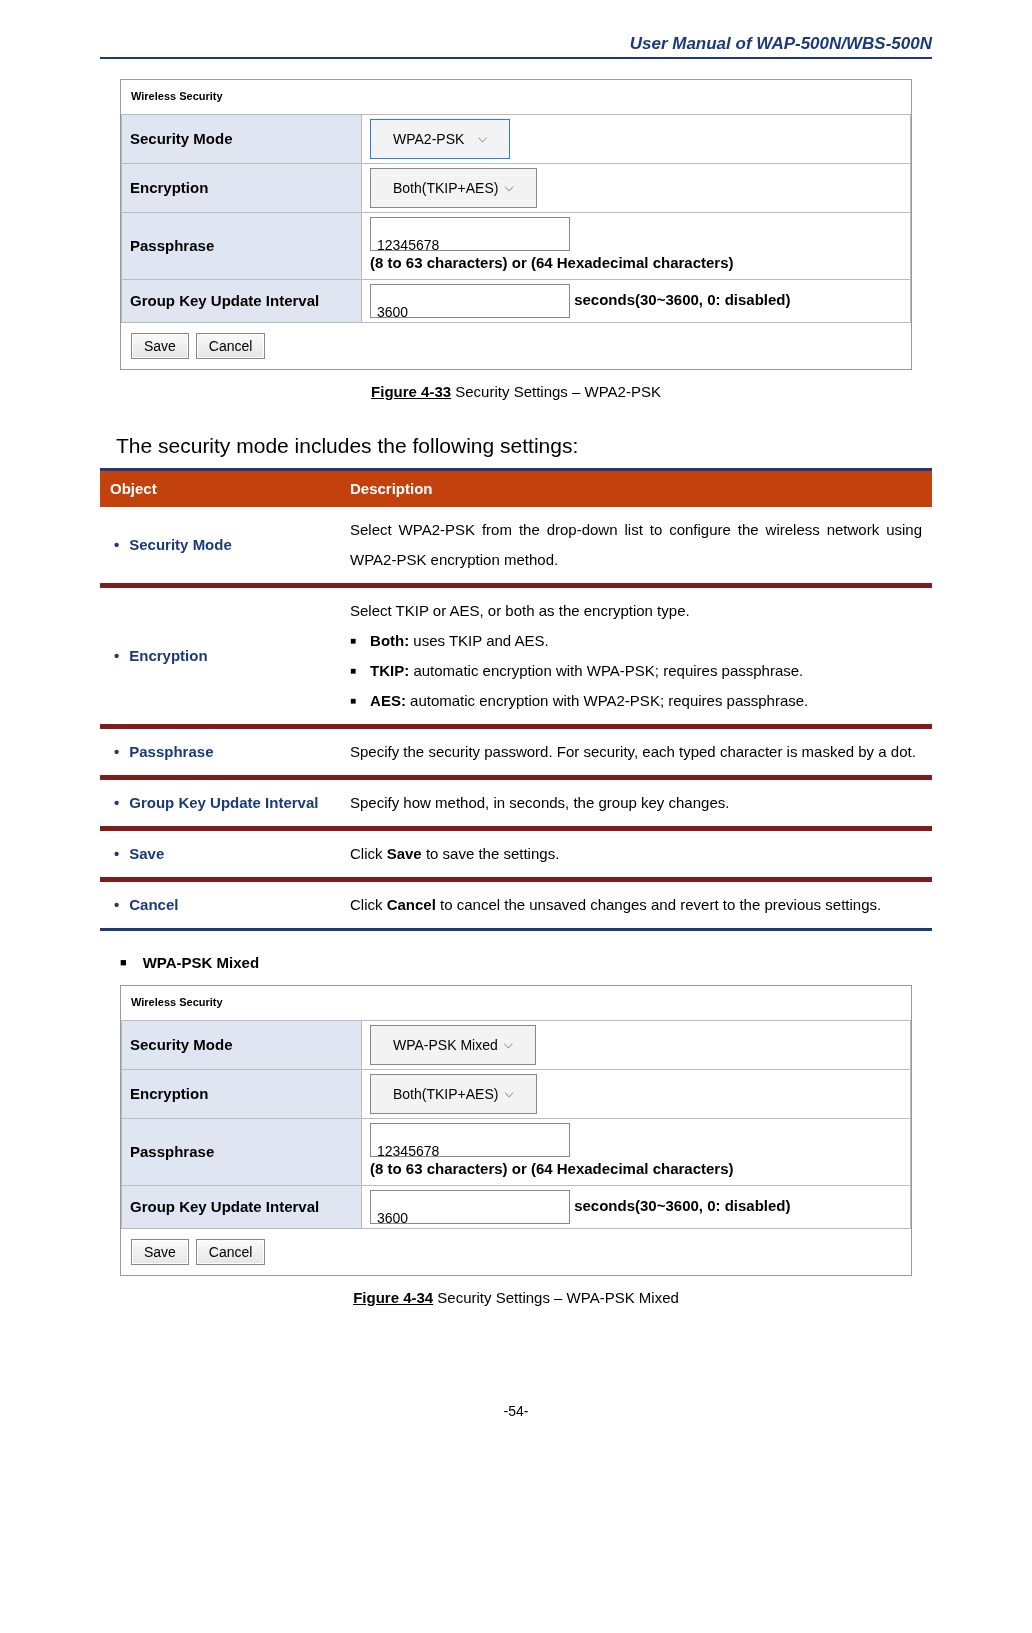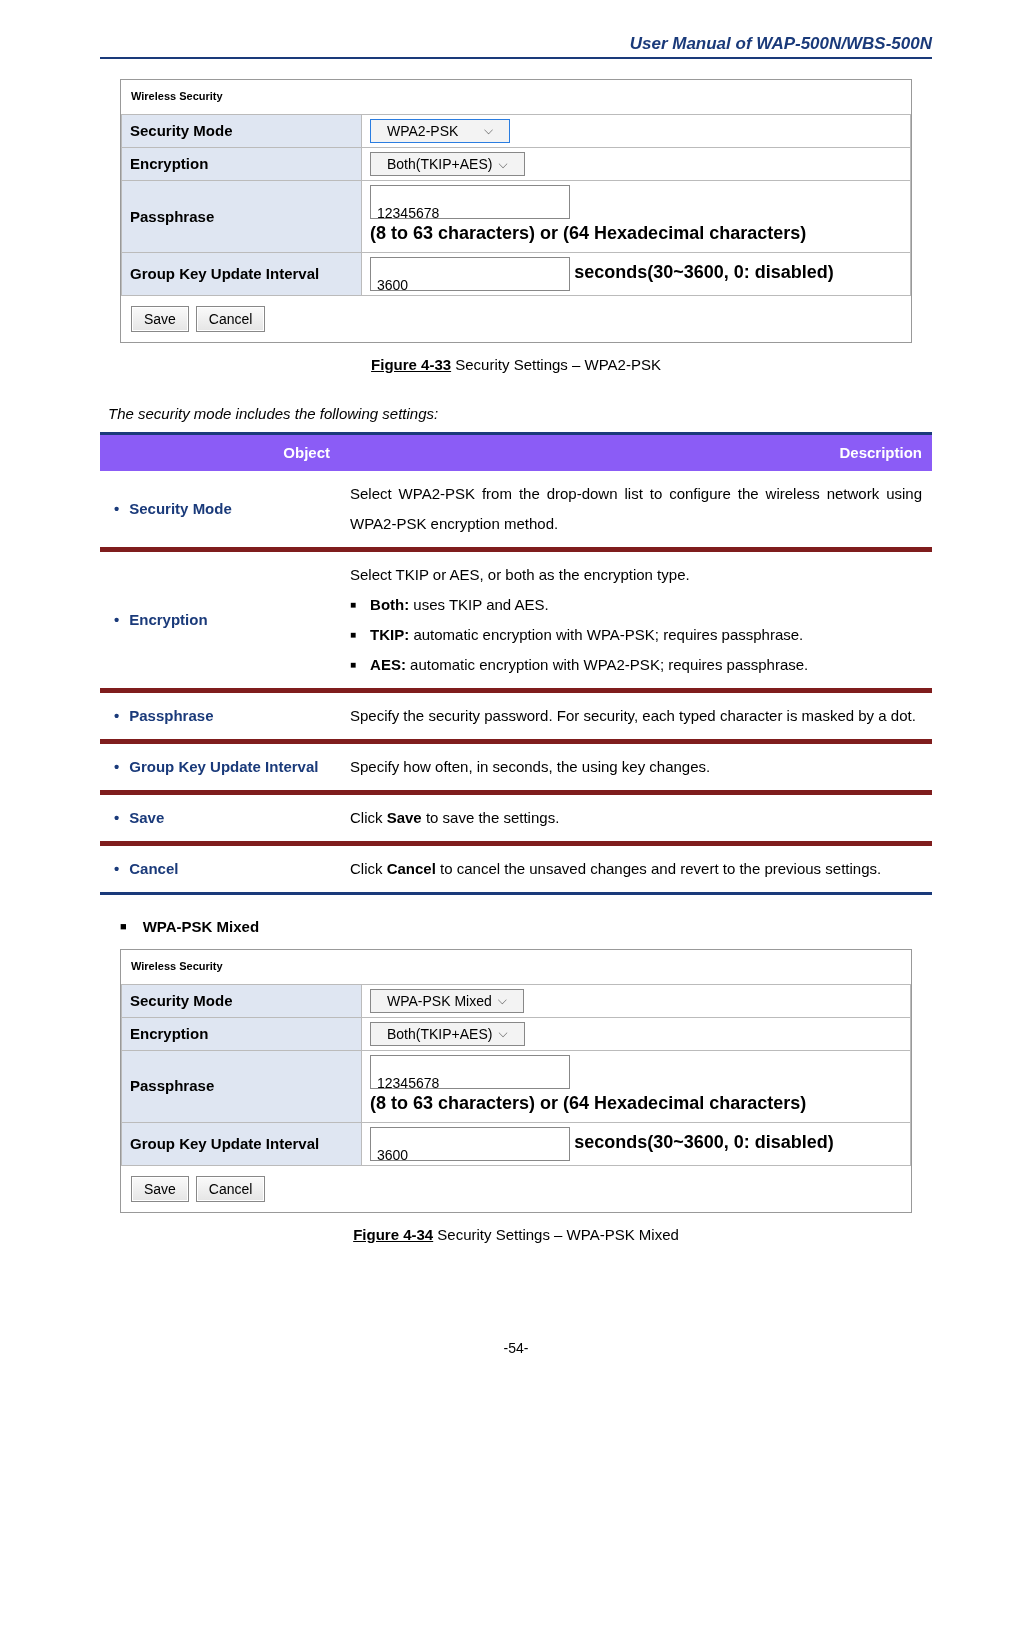--- a/index.html
+++ b/index.html
@@ -52,24 +52,24 @@
       color: #000;
     }
     .settings-table td.value-cell {
       background: #fff;
     }
     .dropdown {
       display: inline-flex;
       align-items: center;
       border: 1px solid #888;
       background: #f3f3f3;
-      padding: 2px 16px;
+      padding: 2px 22px;
       min-width: 140px;
       justify-content: space-between;
-      height: 24px;
+      height: 40px;
       font-size: 14px;
     }
     .dropdown.selected-highlight {
       border: 1px solid #2a7de1;
     }
     .dropdown .chev {
       color: #555;
       font-size: 12px;
       margin-left: 6px;
     }
@@ -77,56 +77,55 @@
       border: 1px solid #888;
       padding: 16px 6px;
       min-width: 200px;
       height: 24px;
       display: inline-block;
       font-size: 14px;
       vertical-align: middle;
     }
     .hint-bold {
       font-weight: bold;
-      font-size: 18px;
+      font-size: 15px;
     }
     .button-row {
       padding: 10px;
     }
     .btn {
       border: 1px solid #888;
       background: linear-gradient(#fafafa,#e5e5e5);
       padding: 4px 12px;
       font-size: 14px;
       margin-right: 3px;
       cursor: pointer;
       box-shadow: inset 0 0 0 1px #fff;
     }
     .figure-caption {
       text-align: center;
       margin: 8px 0 25px 0;
       font-size: 15px;
     }
     .figure-caption .fig-label { font-weight: bold; text-decoration: underline; }
     .intro-line {
-      margin: 10px 0 6px 8px;
-      font-size: 15px;
-      font-style: italic;
+      margin: 10px 0 6px 16px;
+      font-size: 21px;
     }
     .desc-table {
       width: 100%;
       border-collapse: collapse;
       border-top: 3px solid #1a3a7a;
       border-bottom: 3px solid #1a3a7a;
       font-size: 15px;
     }
     .desc-table th {
-      background: #8b5cf6;
+      background: #c2410c;
       color: #fff;
-      text-align: right;
+      text-align: left;
       padding: 6px 10px;
       font-weight: bold;
     }
     .desc-table th:first-child { width: 240px; }
     .desc-table td {
       border-bottom: 5px solid #7f1d1d;
       padding: 8px 10px;
       vertical-align: middle;
       line-height: 2.0;
       text-align: justify;
@@ -247,21 +246,21 @@
         <li><span class="b">AES:</span><span> automatic encryption with WPA2-PSK; requires passphrase.</span></li>
       </ul>
     </td>
   </tr>
   <tr>
     <td class="obj-cell"><span class="bullet-dot">Passphrase</span></td>
     <td>Specify the security password. For security, each typed character is masked by a dot.</td>
   </tr>
   <tr>
     <td class="obj-cell"><span class="bullet-dot">Group Key Update Interval</span></td>
-    <td>Specify how often, in seconds, the using key changes.</td>
+    <td>Specify how method, in seconds, the group key changes.</td>
   </tr>
   <tr>
     <td class="obj-cell"><span class="bullet-dot">Save</span></td>
     <td><span>Click </span><span class="b">Save</span><span> to save the settings.</span></td>
   </tr>
   <tr>
     <td class="obj-cell"><span class="bullet-dot">Cancel</span></td>
     <td><span>Click </span><span class="b">Cancel</span><span> to cancel the unsaved changes and revert to the previous settings.</span></td>
   </tr>
 </tbody>

